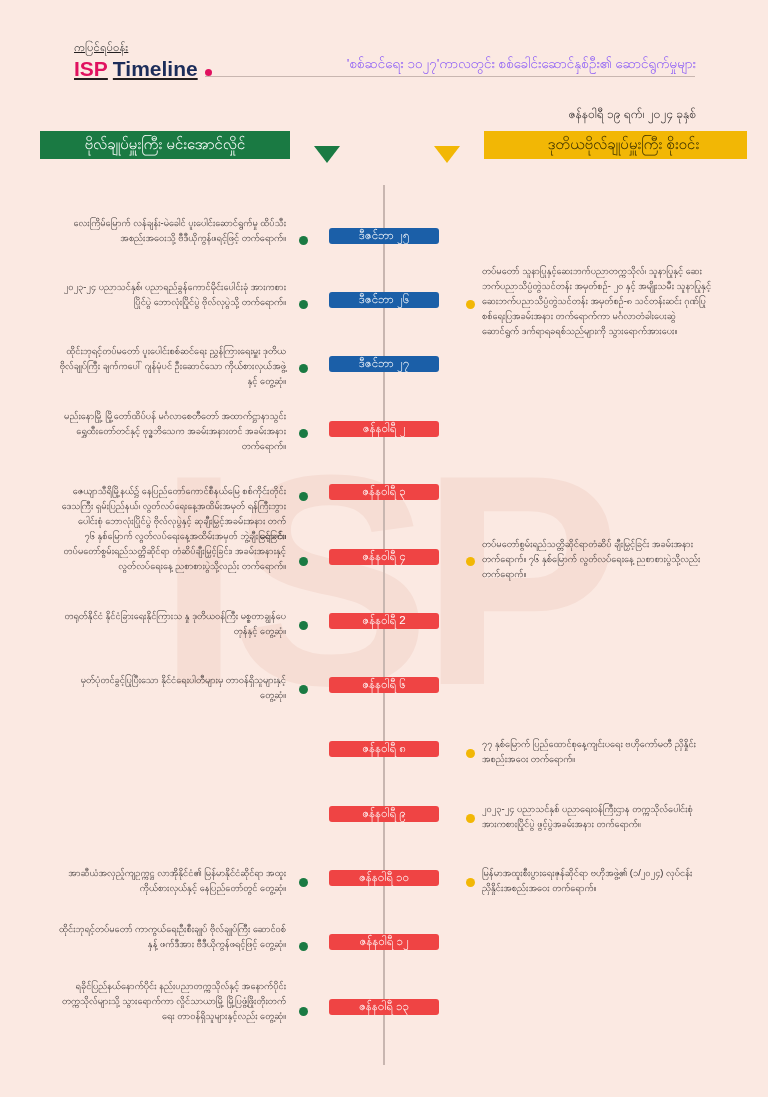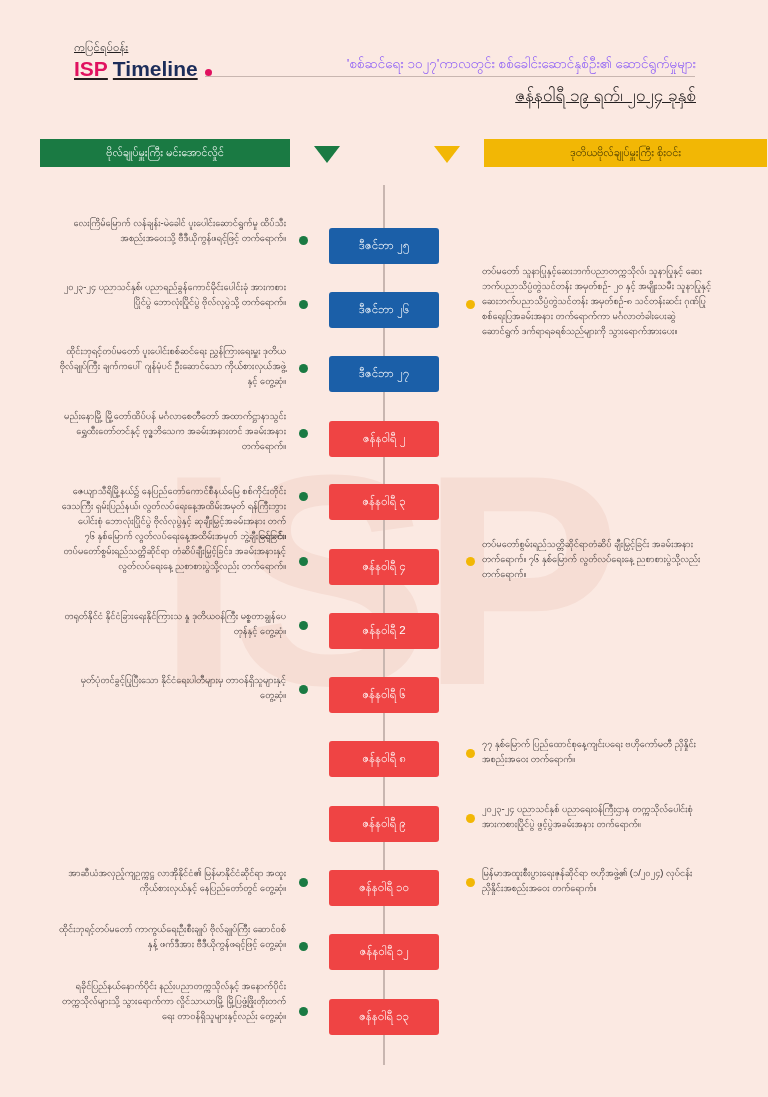--- a/index.html
+++ b/index.html
@@ -84,47 +84,47 @@
     right: 72px;
     top: 54px;
     text-align: right;
   }
   .title-main {
     font-size: 13.5px;
     color: #8b5cf6;
     line-height: 1.5;
   }
   .title-sub {
-    font-size: 17px;
+    font-size: 12px;
     color: #231f20;
-    margin-top: 10px;
-    text-decoration: underline;
+    margin-top: 32px;
   }
 
   
   .legend-left, .legend-right {
     position: absolute;
-    top: 139px;
+    top: 131px;
     height: 28px;
     display: flex;
     align-items: center;
     justify-content: center;
     color: #fff;
-    font-size: 11px;
+    font-size: 15px;
   }
   .legend-left {
     left: 40px;
     width: 250px;
     background: #1a7a43;
   }
   .legend-right {
     left: 484px;
-    width: 283px;
+    width: 247px;
     background: #f2b705;
     color: #3a2f00;
+    padding-left: 16px;
   }
   .tri {
     position: absolute;
     top: 146px;
     width: 0; height: 0;
     border-left: 13px solid transparent;
     border-right: 13px solid transparent;
   }
   .tri-green {
     left: 314px;
@@ -156,21 +156,21 @@
     position: absolute;
     left: 0;
     width: 768px;
     height: 0;
   }
   .pill {
     position: absolute;
     left: 329px;
     top: -12px;
     width: 110px;
-    height: 36px;
+    height: 16px;
     border-radius: 3px;
     color: #fff;
     font-size: 11.5px;
     display: flex;
     align-items: center;
     justify-content: center;
   }
   .pill.blue { background: #1b5fa8; }
   .pill.red  { background: #ef4444; }
 

